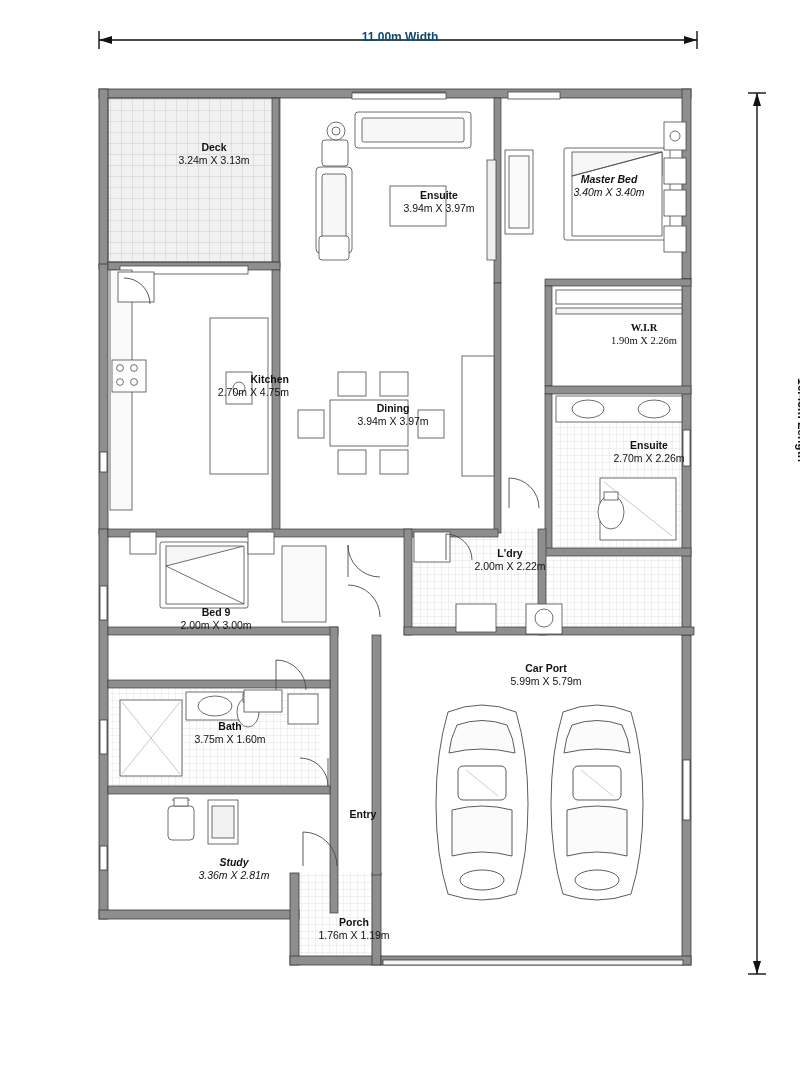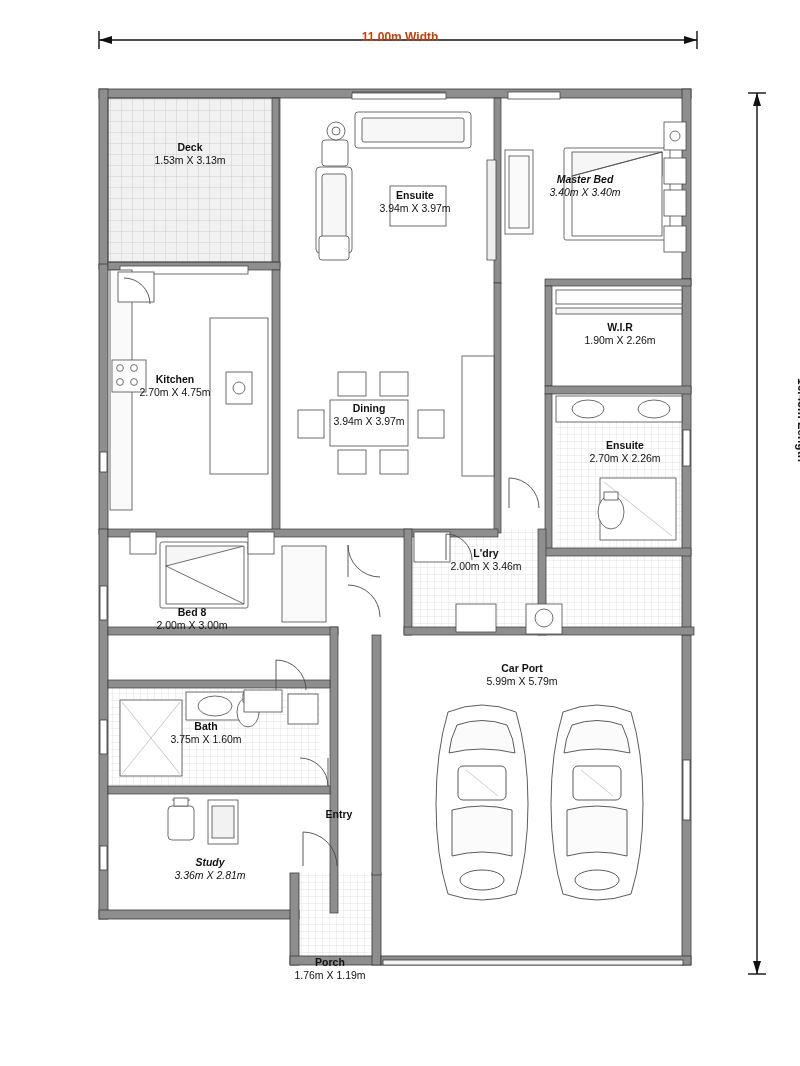--- a/index.html
+++ b/index.html
@@ -1,21 +1,21 @@
 <!DOCTYPE html>
 <html><head>
 <meta charset="utf-8">
 <style>
   html,body{margin:0;padding:0;background:#ffffff;}
   body{width:800px;height:1066px;position:relative;font-family:"Liberation Sans",sans-serif;color:#1a1a1a;overflow:hidden;}
   #plan{position:absolute;left:0;top:0;width:800px;height:1066px;}
-  .lbl{position:absolute;text-align:center;font-size:10.5px;line-height:13px;color:#111;white-space:nowrap;}
+  .lbl{position:absolute;text-align:center;font-size:10.5px;line-height:13px;color:#111;white-space:nowrap;padding-left:24px;}
   .lbl .n{display:block;font-weight:700;}
   .lbl .d{display:block;font-weight:400;}
-  .dim-top{position:absolute;left:0;top:30px;width:800px;text-align:center;font-size:12px;font-weight:700;color:#c2410c;}
+  .dim-top{position:absolute;left:0;top:30px;width:800px;text-align:center;font-size:12px;font-weight:700;color:#0c4a6e;}
   .dim-right-wrap{position:absolute;left:742px;top:360px;width:120px;height:120px;}
   .rot{position:absolute;left:50%;top:50%;transform:translate(-50%,-50%) rotate(90deg);font-size:12px;font-weight:700;white-space:nowrap;}
 </style>
 </head>
 <body>
 
 <svg id="plan" viewBox="0 0 800 1066" xmlns="http://www.w3.org/2000/svg">
   <defs>
     <pattern id="tile" width="9" height="9" patternUnits="userSpaceOnUse">
       <rect width="9" height="9" fill="#ffffff"></rect>
@@ -267,66 +267,66 @@
 </svg>
 
 <div class="dim-top">11.00m Width</div>
 <div class="dim-right-wrap">
   <div class="rot">16.43m Length</div>
 </div>
 
 <div id="room-labels">
     <div class="lbl" style="left: 100px; top: 141px; width: 180px;">
       <span class="n">Deck</span>
-      <span class="d">1.53m X 3.13m</span>
+      <span class="d">3.24m X 3.13m</span>
     </div>
     <div class="lbl" style="left: 325px; top: 189px; width: 180px;">
       <span class="n">Ensuite</span>
       <span class="d">3.94m X 3.97m</span>
     </div>
     <div class="lbl" style="left: 495px; top: 173px; width: 180px; font-style: italic;">
       <span class="n">Master Bed</span>
       <span class="d">3.40m X 3.40m</span>
     </div>
-    <div class="lbl" style="left: 530px; top: 321px; width: 180px;">
+    <div class="lbl" style="left: 530px; top: 321px; width: 180px; font-family: Liberation Serif, serif;">
       <span class="n">W.I.R</span>
       <span class="d">1.90m X 2.26m</span>
     </div>
-    <div class="lbl" style="left: 85px; top: 373px; width: 180px;">
+    <div class="lbl" style="left: 85px; top: 373px; width: 180px; text-align: right;">
       <span class="n">Kitchen</span>
       <span class="d">2.70m X 4.75m</span>
     </div>
     <div class="lbl" style="left: 279px; top: 402px; width: 180px;">
       <span class="n">Dining</span>
       <span class="d">3.94m X 3.97m</span>
     </div>
     <div class="lbl" style="left: 535px; top: 439px; width: 180px;">
       <span class="n">Ensuite</span>
       <span class="d">2.70m X 2.26m</span>
     </div>
     <div class="lbl" style="left: 396px; top: 547px; width: 180px;">
       <span class="n">L'dry</span>
-      <span class="d">2.00m X 3.46m</span>
+      <span class="d">2.00m X 2.22m</span>
     </div>
     <div class="lbl" style="left: 102px; top: 606px; width: 180px;">
-      <span class="n">Bed 8</span>
+      <span class="n">Bed 9</span>
       <span class="d">2.00m X 3.00m</span>
     </div>
     <div class="lbl" style="left: 432px; top: 662px; width: 180px;">
       <span class="n">Car Port</span>
       <span class="d">5.99m X 5.79m</span>
     </div>
     <div class="lbl" style="left: 122px; top: 720px; width: 168px;">
       <span class="n">Bath</span>
       <span class="d">3.75m X 1.60m</span>
     </div>
     <div class="lbl" style="left: 249px; top: 808px; width: 180px;">
       <span class="n">Entry</span>
     </div>
     <div class="lbl" style="left: 120px; top: 856px; width: 180px; font-style: italic;">
       <span class="n">Study</span>
       <span class="d">3.36m X 2.81m</span>
     </div>
-    <div class="lbl" style="left: 240px; top: 916px; width: 180px; margin-top: 40px;">
+    <div class="lbl" style="left: 240px; top: 916px; width: 180px;">
       <span class="n">Porch</span>
       <span class="d">1.76m X 1.19m</span>
     </div>
   </div>
 
 </body></html>

